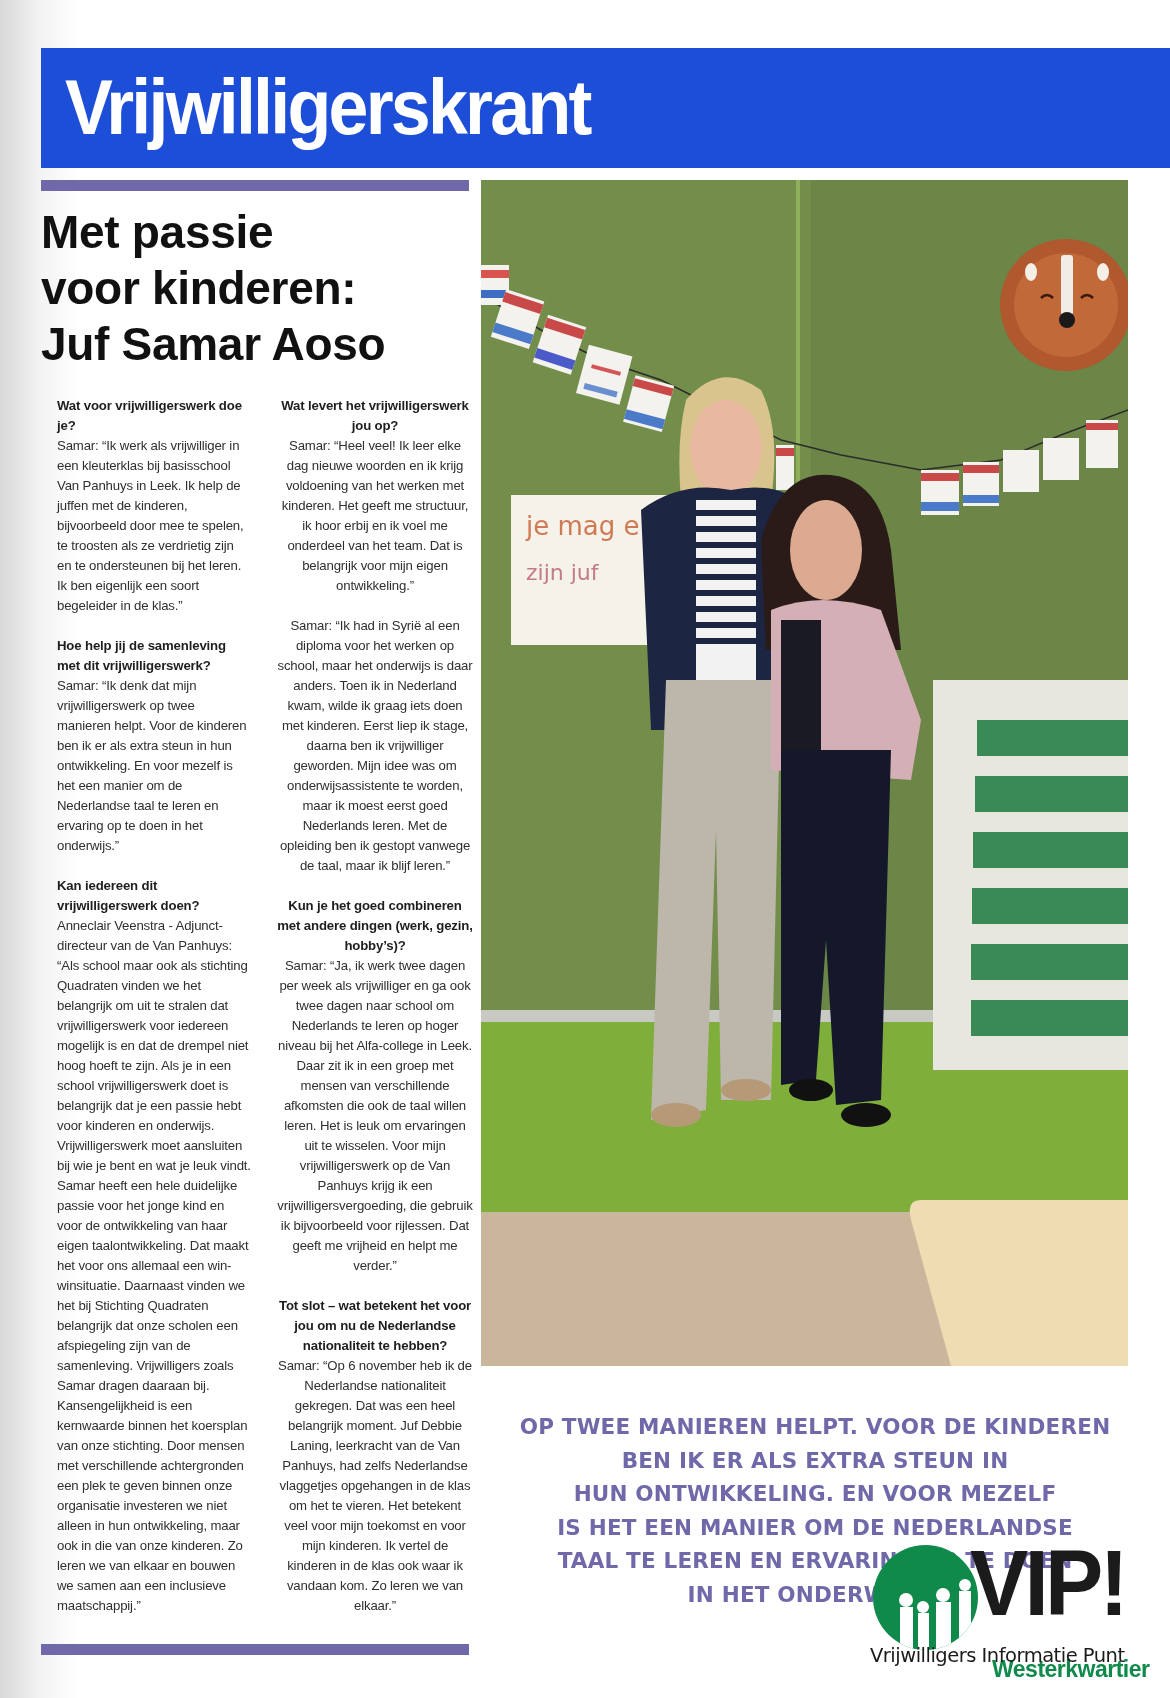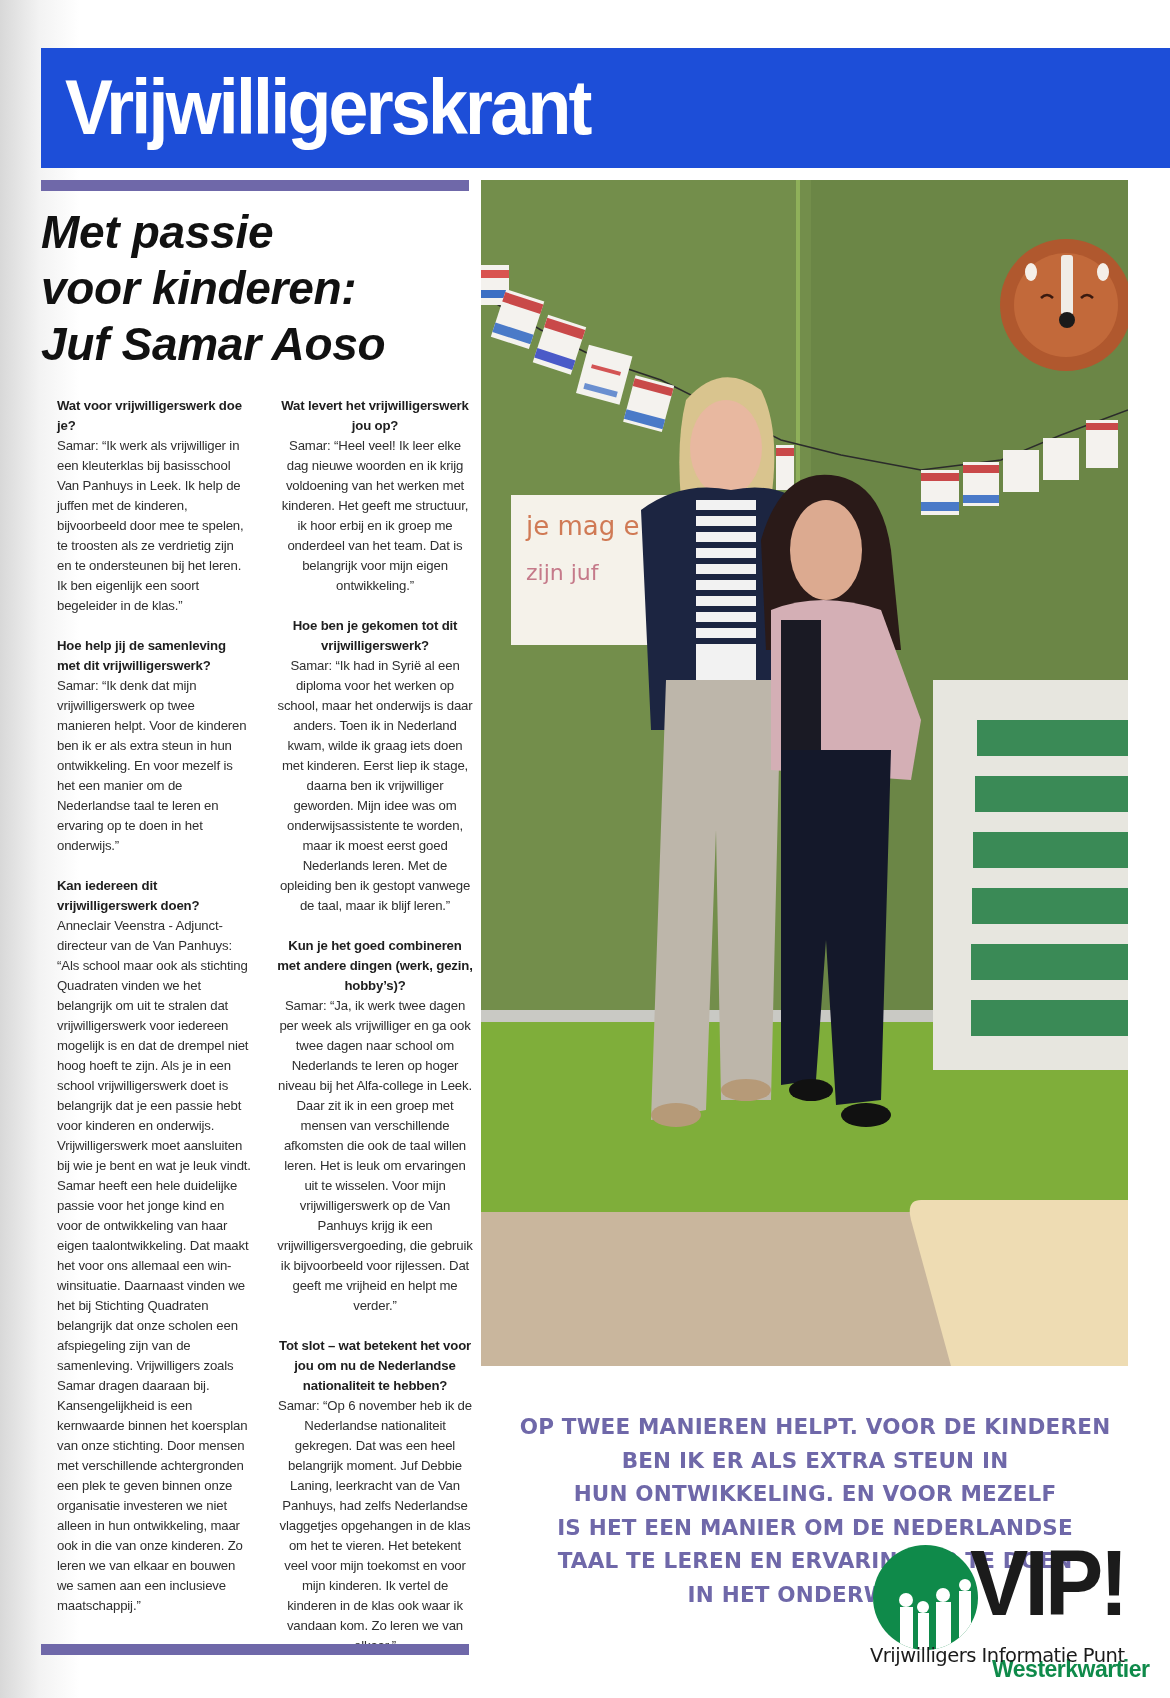--- a/index.html
+++ b/index.html
@@ -22,21 +22,21 @@
       line-height: 90px; transform: scaleX(0.92); transform-origin: left center;
     }
     .bar-top { position: absolute; left: 41px; top: 180px; width: 428px; height: 11px; background: #6f68a9; }
     .bar-bottom { position: absolute; left: 41px; top: 1644px; width: 428px; height: 11px; background: #6f68a9; }
     .headline {
       position: absolute; left: 41px; top: 204px; width: 440px;
       font-family: "Liberation Sans", sans-serif; font-weight: 700;
       font-size: 46px; line-height: 56px; color: #111;
       letter-spacing: -0.3px;
     }
-    .headline span { display: block; font-style: italic; }
+    .headline span { display: block; }
     .col {
       position: absolute; top: 396px; width: 210px;
       font-family: "Liberation Sans", sans-serif;
       font-size: 13.2px; line-height: 20px; color: #2f2f2f;
       letter-spacing: -0.15px;
     }
     .col1 { left: 41px; }
     .col2 { left: 261px; width: 212px; text-align: center; }
     .qa { margin-bottom: 20px; margin-left: 16px; }
     .q { font-weight: 700; color: #1e1e1e; display: block; }
@@ -105,24 +105,23 @@
   </div>
   <div class="qa">
     <span class="q">Kan iedereen dit vrijwilligerswerk doen?</span>
     <span class="a">Anneclair Veenstra - Adjunct-directeur van de Van Panhuys: “Als school maar ook als stichting Quadraten vinden we het belangrijk  om uit te stralen dat vrijwilligerswerk voor iedereen mogelijk is en dat de drempel niet hoog hoeft te zijn. Als je in een school vrijwilligerswerk doet is belangrijk dat je een passie hebt voor kinderen en onderwijs. Vrijwilligerswerk moet aansluiten bij wie je bent en wat je leuk vindt. Samar heeft een hele duidelijke passie voor het jonge kind en voor de ontwikkeling van haar eigen taalontwikkeling. Dat maakt het voor ons allemaal een win-winsituatie. Daarnaast vinden we het bij Stichting Quadraten belangrijk dat onze scholen een afspiegeling zijn van de samenleving. Vrijwilligers zoals Samar dragen daaraan bij. Kansengelijkheid is een kernwaarde binnen het koersplan van onze stichting. Door mensen met verschillende achtergronden een plek te geven binnen onze organisatie investeren we niet alleen in hun ontwikkeling, maar ook in die van onze kinderen. Zo leren we van elkaar en bouwen we samen aan een inclusieve maatschappij.”</span>
   </div>
 </div>
 
 <div class="col col2">
   <div class="qa">
     <span class="q">Wat levert het vrijwilligerswerk jou op?</span>
-    <span class="a">Samar: “Heel veel! Ik leer elke dag nieuwe woorden en ik krijg voldoening van het werken met kinderen. Het geeft me structuur, ik hoor erbij en ik groep me onderdeel van het team. Dat is belangrijk voor mijn eigen ontwikkeling.”</span>
-  </div>
-  <div class="qa">
-    <span class="q">Hoe ben je gekomen tot dit vrijwilligerswerk?</span>
+    <span class="a">Samar: “Heel veel! Ik leer elke dag nieuwe woorden en ik krijg voldoening van het werken met kinderen. Het geeft me structuur, ik hoor erbij en ik voel me onderdeel van het team. Dat is belangrijk voor mijn eigen ontwikkeling.”</span>
+  </div>
+  <div class="qa">
     <span class="a">Samar: “Ik had in Syrië al een diploma voor het werken op school, maar het onderwijs is daar anders. Toen ik in Nederland kwam, wilde ik graag iets doen met kinderen. Eerst liep ik stage, daarna ben ik vrijwilliger geworden. Mijn idee was om onderwijsassistente te worden, maar ik moest eerst goed Nederlands leren. Met de opleiding ben ik gestopt vanwege de taal, maar ik blijf leren.”</span>
   </div>
   <div class="qa">
     <span class="q">Kun je het goed combineren met andere dingen (werk, gezin, hobby’s)?</span>
     <span class="a">Samar: “Ja, ik werk twee dagen per week als vrijwilliger en ga ook twee dagen naar school om Nederlands te leren op hoger niveau bij het Alfa-college in Leek. Daar zit ik in een groep met mensen van verschillende afkomsten die ook de taal willen leren. Het is leuk om ervaringen uit te wisselen. Voor mijn vrijwilligerswerk op  de Van Panhuys krijg ik een vrijwilligersvergoeding,  die gebruik ik bijvoorbeeld voor rijlessen. Dat geeft me vrijheid en helpt me verder.”</span>
   </div>
   <div class="qa">
     <span class="q">Tot slot – wat betekent het voor jou om nu de Nederlandse nationaliteit te hebben?</span>
     <span class="a">Samar: “Op 6 november heb ik de Nederlandse nationaliteit gekregen. Dat was een heel belangrijk moment. Juf Debbie Laning, leerkracht van de Van Panhuys, had zelfs Nederlandse vlaggetjes opgehangen in de klas om het te vieren. Het betekent veel voor mijn toekomst en voor mijn kinderen. Ik vertel de kinderen in de klas ook waar ik vandaan kom. Zo leren we van elkaar.”</span>
   </div>

